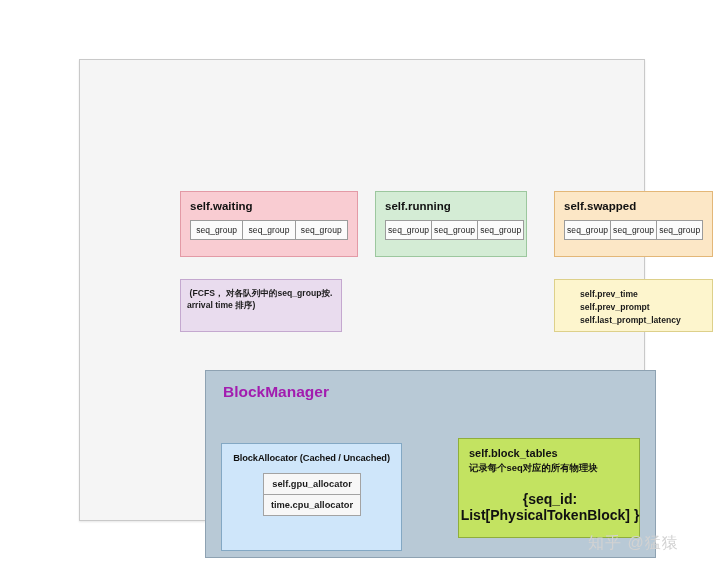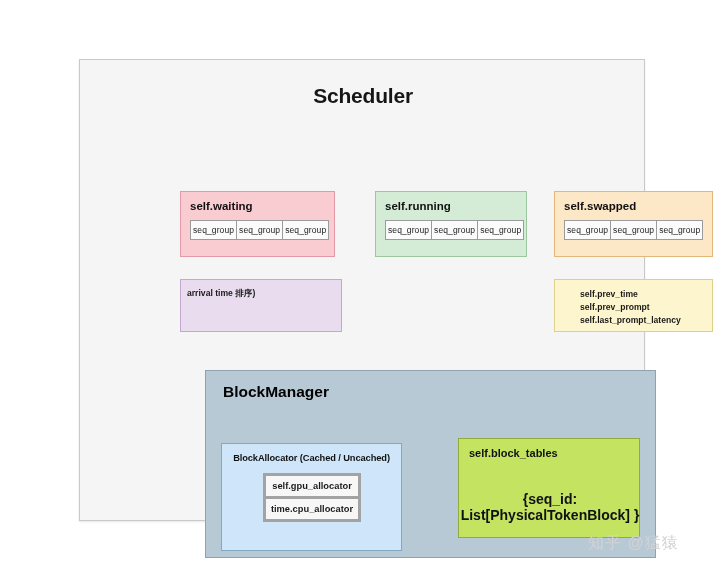--- a/index.html
+++ b/index.html
@@ -66,21 +66,21 @@
     font-size: 8.5px;
     color: #222;
     text-align: center;
     padding: 4px 2px 4px 2px;
     white-space: nowrap;
     letter-spacing: 0.1px;
   }
   .seq-cell + .seq-cell { border-left: none; }
 
   #box-waiting {
-    left: 100px; top: 131px; width: 155px; height: 66px;
+    left: 100px; top: 131px; width: 178px; height: 66px;
     background: #f9ccd2;
     border-color: #e39aa6;
   }
   #box-running {
     left: 295px; top: 131px; width: 152px; height: 66px;
     background: #d4ecd5;
     border-color: #9cc79e;
   }
   #box-swapped {
     left: 474px; top: 131px; width: 159px; height: 66px;
@@ -127,21 +127,21 @@
     left: 125px; top: 310px; width: 451px; height: 188px;
     box-sizing: border-box;
     background: #b8c9d6;
     border: 1px solid #8ea2b2;
   }
   #block-manager-title {
     position: absolute;
     left: 17px; top: 12px;
     font-size: 15.5px;
     font-weight: bold;
-    color: #000000;
+    color: #a21caf;
   }
 
   #block-allocator {
     position: absolute;
     left: 141px; top: 383px; width: 181px; height: 108px;
     box-sizing: border-box;
     background: #cfe6fa;
     border: 1px solid #83a8c4;
     padding-top: 9px;
   }
@@ -152,21 +152,21 @@
     text-align: center;
     letter-spacing: -0.1px;
   }
   #allocator-list {
     margin: 10px 0 0 41px;
     width: 98px;
   }
   .allocator-item {
     box-sizing: border-box;
     background: #f7f7f7;
-    border: 3px solid #a3a3a3;
+    border: 1px solid #a3a3a3;
     font-size: 9.3px;
     font-weight: bold;
     color: #1b1b1b;
     text-align: center;
     padding: 5px 0 5px 0;
     white-space: nowrap;
   }
   .allocator-item + .allocator-item { border-top: none; }
 
   #block-tables {
@@ -207,21 +207,20 @@
     color: #d2d2d2;
     letter-spacing: 1px;
     white-space: nowrap;
   }
 </style>
 </head>
 <body>
 
 <div id="scheduler-frame">
 
-  <div id="scheduler-title">Scheduler</div>
 
   <div class="queue-box" id="box-waiting">
     <div class="queue-title">self.waiting</div>
     <div class="seq-row">
       <div class="seq-cell">seq_group</div>
       <div class="seq-cell">seq_group</div>
       <div class="seq-cell">seq_group</div>
     </div>
   </div>
 
@@ -237,20 +236,21 @@
   <div class="queue-box" id="box-swapped">
     <div class="queue-title">self.swapped</div>
     <div class="seq-row">
       <div class="seq-cell">seq_group</div>
       <div class="seq-cell">seq_group</div>
       <div class="seq-cell">seq_group</div>
     </div>
   </div>
 
   <div id="box-policy">
+    <span id="policy-line-2">(FCFS， 对各队列中的seq_group按.</span>
     <span id="policy-line-3">arrival time 排序)</span>
   </div>
 
   <div id="box-prevtime">
     <span>self.prev_time</span>
     <span>self.prev_prompt</span>
     <span>self.last_prompt_latency</span>
   </div>
 
   <div id="block-manager">
@@ -260,18 +260,19 @@
   <div id="block-allocator">
     <div id="block-allocator-title">BlockAllocator (Cached / Uncached)</div>
     <div id="allocator-list">
       <div class="allocator-item">self.gpu_allocator</div>
       <div class="allocator-item">time.cpu_allocator</div>
     </div>
   </div>
 
   <div id="block-tables">
     <div id="block-tables-title">self.block_tables</div>
+    <div id="block-tables-desc">记录每个seq对应的所有物理块</div>
     <div id="block-tables-schema">{seq_id: List[PhysicalTokenBlock] }</div>
   </div>
 
 </div>
 
 <div id="watermark">知乎 @猛猿</div>
 
 </body></html>

